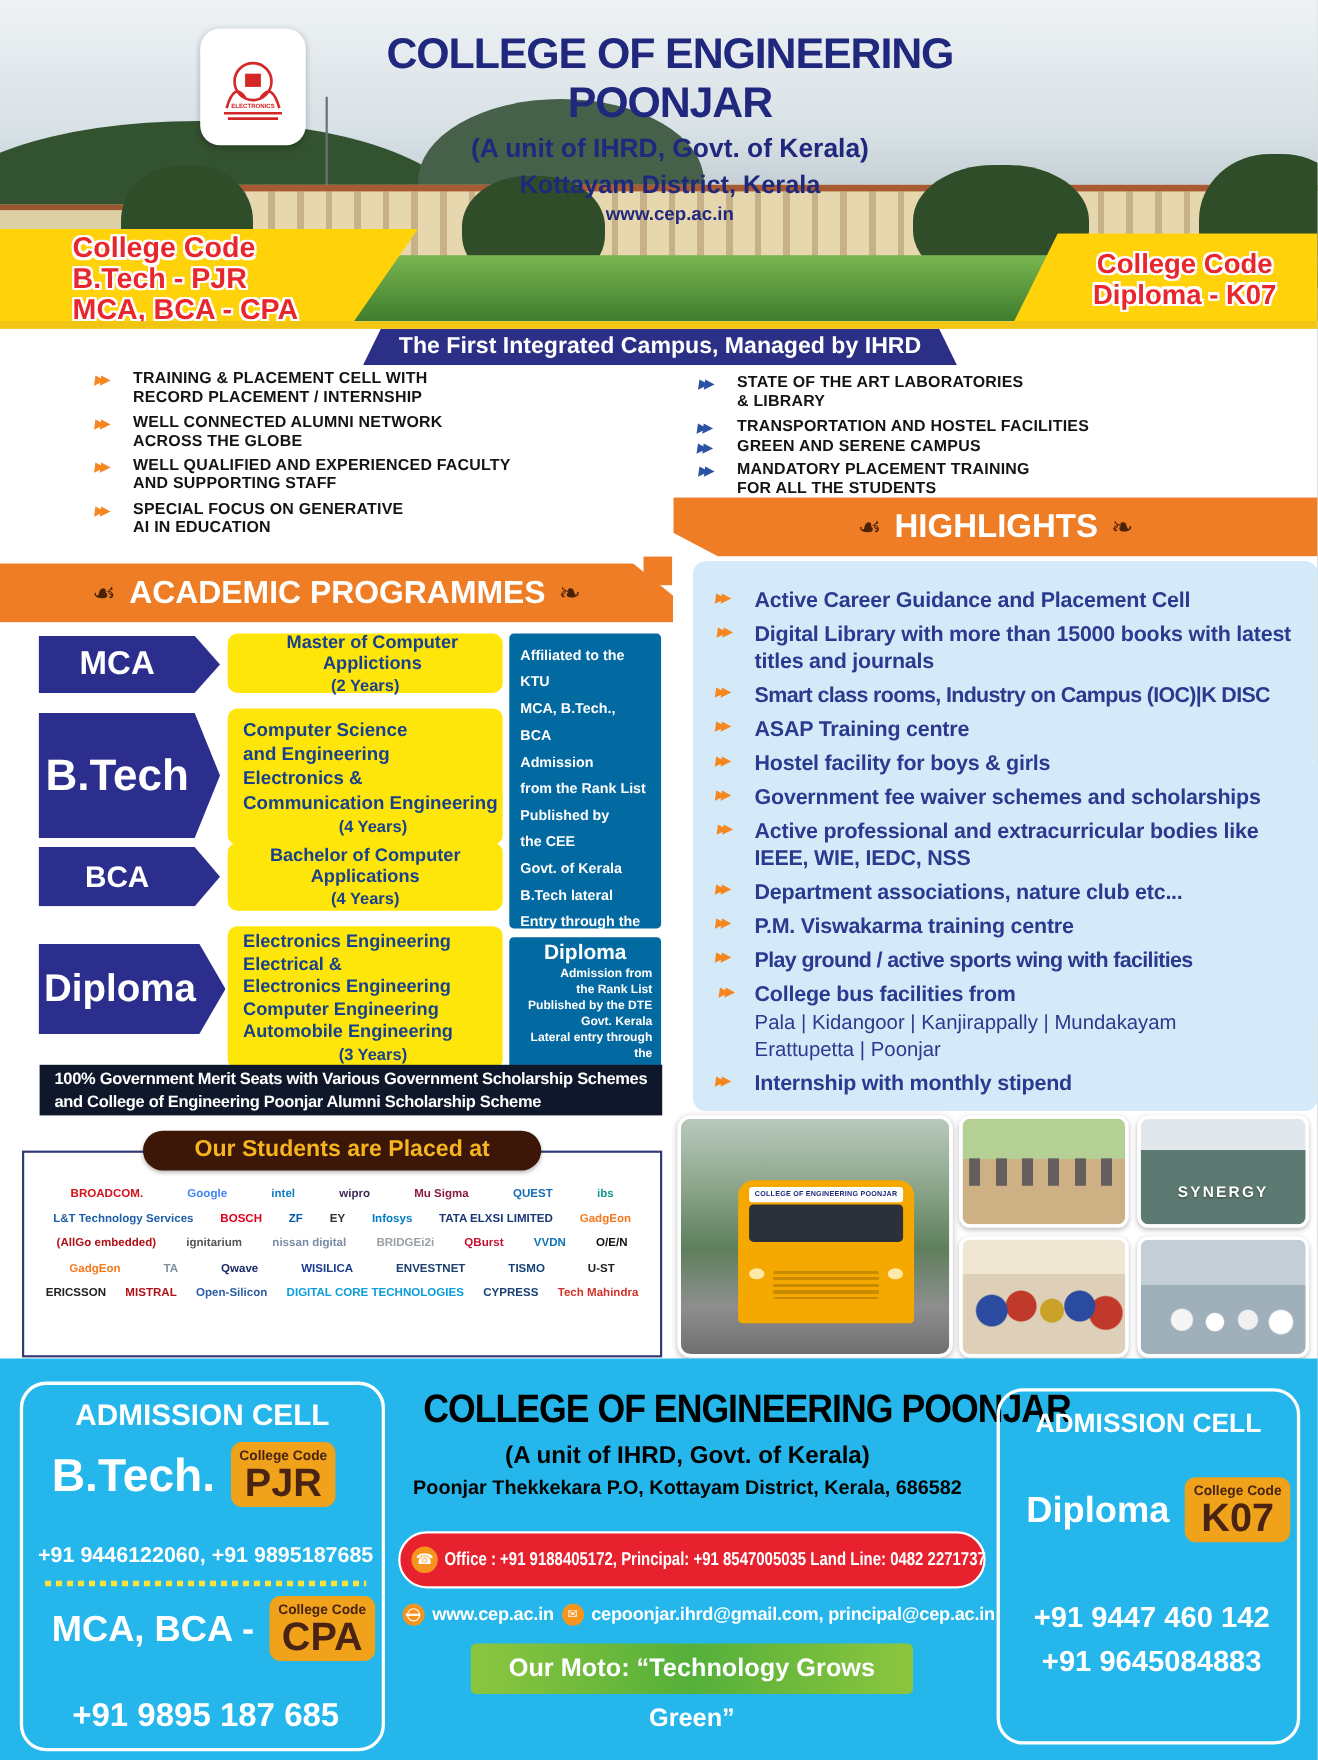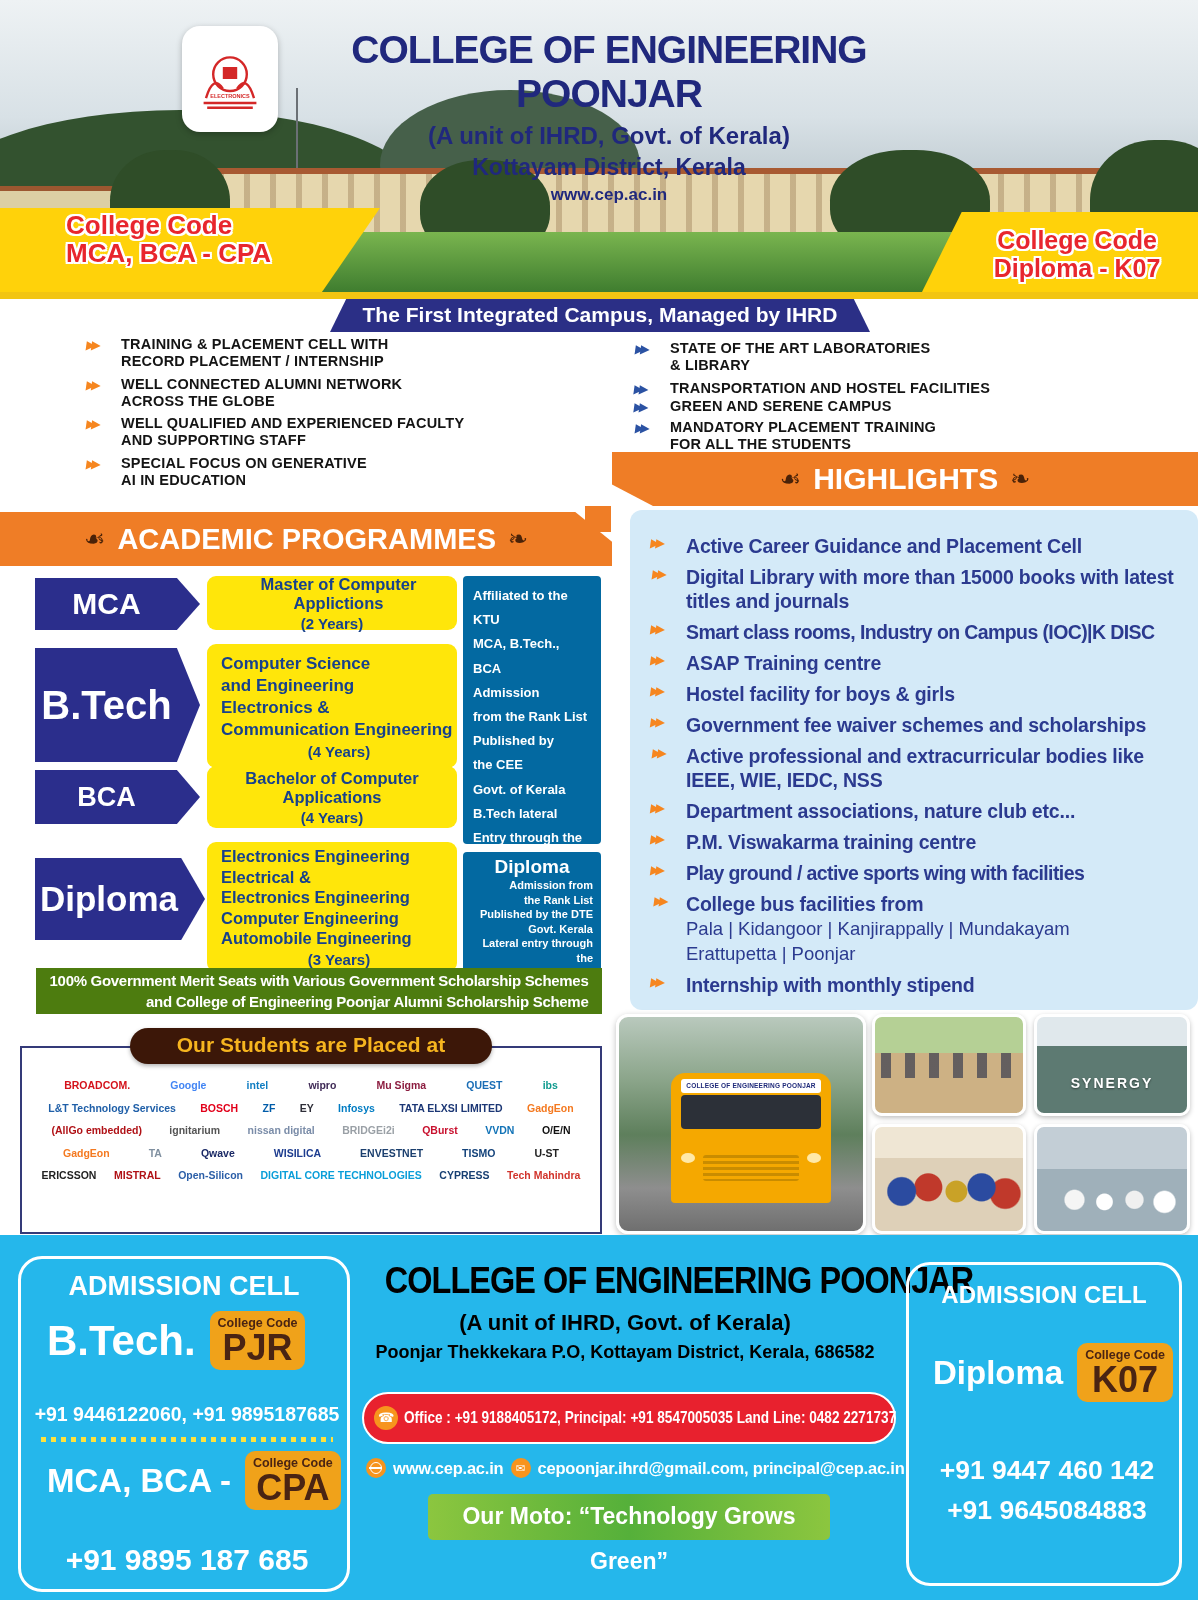--- a/index.html
+++ b/index.html
@@ -64,22 +64,22 @@
 
   
   .parrow{position:absolute;background:#2b2e8c;color:#fff;font-weight:900;display:flex;align-items:center;
           justify-content:center;padding-right:22px;box-sizing:border-box;
           clip-path:polygon(0 0,86% 0,100% 50%,86% 100%,0 100%);}
   .pbox{position:absolute;background:#ffe60a;border-radius:9px;color:#17418c;box-sizing:border-box;
         display:flex;flex-direction:column;justify-content:center;}
   .pbox .desc{font-weight:800;}
   .pbox .dur{font-weight:800;text-align:center;font-size:15px;margin-top:2px;}
   .rednote{position:absolute;background:#0369a1;color:#fff;border-radius:4px;box-sizing:border-box;}
-  .merit{position:absolute;left:36px;top:968px;width:566px;height:46px;background:#4d7c0f;color:#fff;
-         font-size:15px;font-weight:800;text-align:right;line-height:21px;letter-spacing:-.3px;
+  .merit{position:absolute;left:36px;top:968px;width:566px;height:46px;background:#0f172a;color:#fff;
+         font-size:15px;font-weight:800;text-align:left;line-height:21px;letter-spacing:-.3px;
          display:flex;align-items:center;justify-content:center;}
 
   
   .place-box{position:absolute;left:20px;top:1046px;width:582px;height:188px;background:#fff;
              border:2px solid #343a78;box-sizing:border-box;}
   .place-pill{position:absolute;left:130px;top:1028px;width:362px;height:36px;background:#3c1708;border-radius:18px;
               color:#f6b51f;font-size:21px;font-weight:800;text-align:center;line-height:34px;
               box-shadow:0 2px 4px rgba(0,0,0,.3);}
   .logo-rows{position:absolute;left:22px;top:1072px;width:578px;}
   .logo-row{display:flex;justify-content:space-evenly;align-items:center;height:22.5px;}
@@ -179,20 +179,21 @@
 
   <div class="head-block">
     <div class="head-title">COLLEGE OF ENGINEERING POONJAR</div>
     <div class="head-sub">(A unit of IHRD, Govt. of Kerala)</div>
     <div class="head-dist">Kottayam District, Kerala</div>
     <div class="head-web">www.cep.ac.in</div>
   </div>
 
   <div class="code-box code-left">
     <div>College Code</div>
+    <div>B.Tech - PJR</div>
     <div>MCA, BCA - CPA</div>
   </div>
   <div class="code-box code-right">
     <div>College Code</div>
     <div>Diploma - K07</div>
   </div>
 
   <div class="gold-line"></div>
   <div class="ribbon">The First Integrated Campus, Managed by IHRD</div>
 

